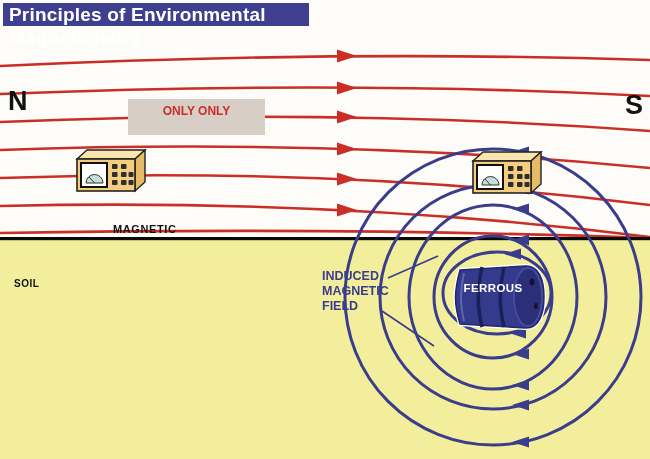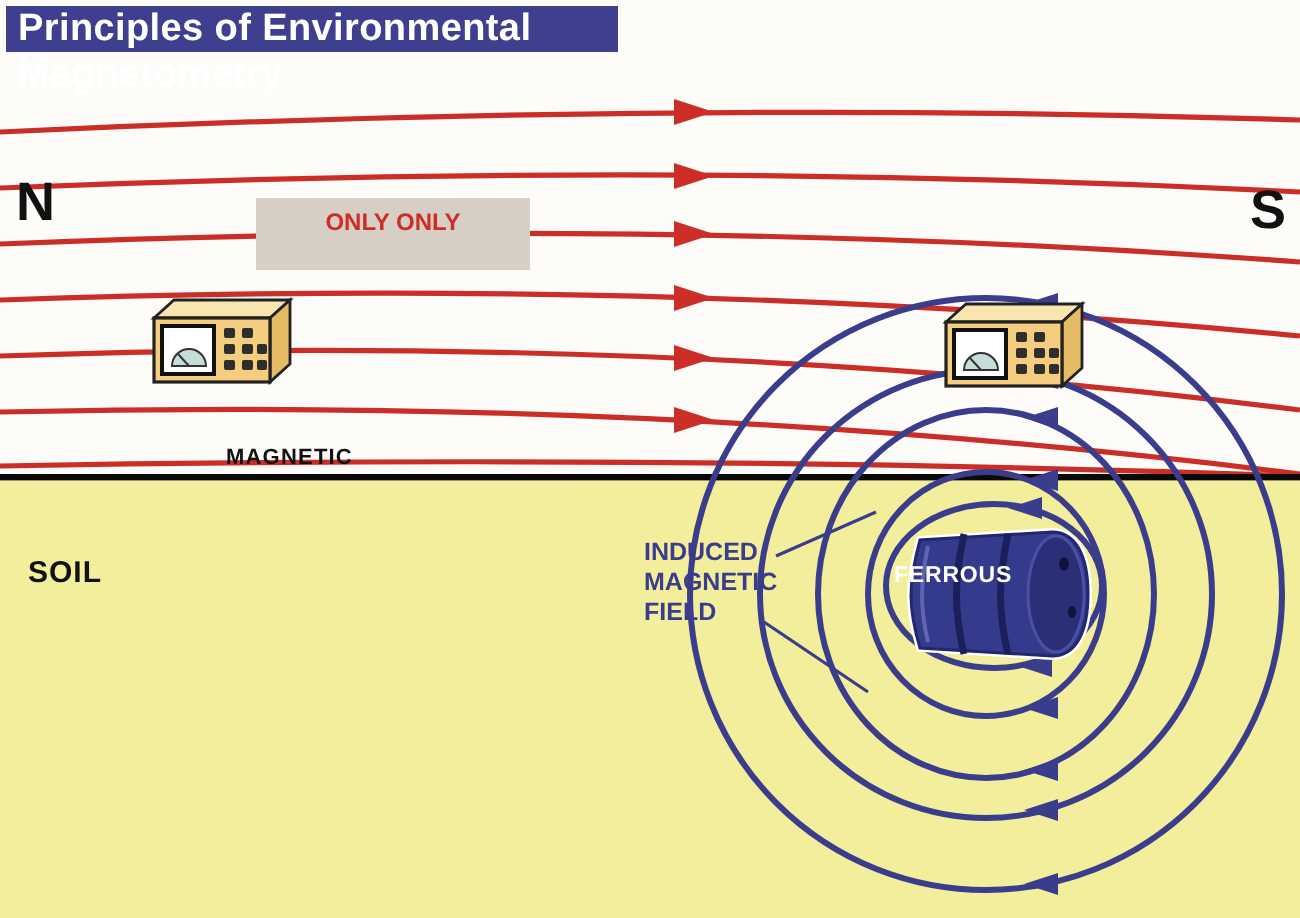--- a/index.html
+++ b/index.html
@@ -15,24 +15,24 @@
     padding-left:6px;letter-spacing:.2px;
   }
   .compass{font-weight:bold;font-size:27px;color:#111;}
   .field-box{
     background:#D7CEC6;text-align:center;font-weight:bold;
     font-size:12px;line-height:14px;padding-top:5px;
   }
   .red-text{color:#CB2E27;}
   .blue-text{color:#3A3D8C;}
   .surface-label{font-weight:bold;font-size:11px;color:#111;letter-spacing:.6px;}
-  .soil-label{font-weight:bold;font-size:15px;color:#111;letter-spacing:.5px;}
+  .soil-label{font-weight:bold;font-size:10px;color:#111;letter-spacing:.5px;}
   .induced-label{font-weight:bold;font-size:12.5px;line-height:15px;color:#3A3D8C;}
   .ferrous-label{
-    width:92px;color:#FFFFFF;font-weight:bold;
+    width:92px;text-align:center;color:#FFFFFF;font-weight:bold;
     font-size:11.5px;line-height:14px;letter-spacing:.4px;
   }
 </style>
 </head>
 <body>
 
 <div id="stage">
 
   <svg id="diagram-svg" width="650" height="459" viewBox="0 0 650 459">
 

